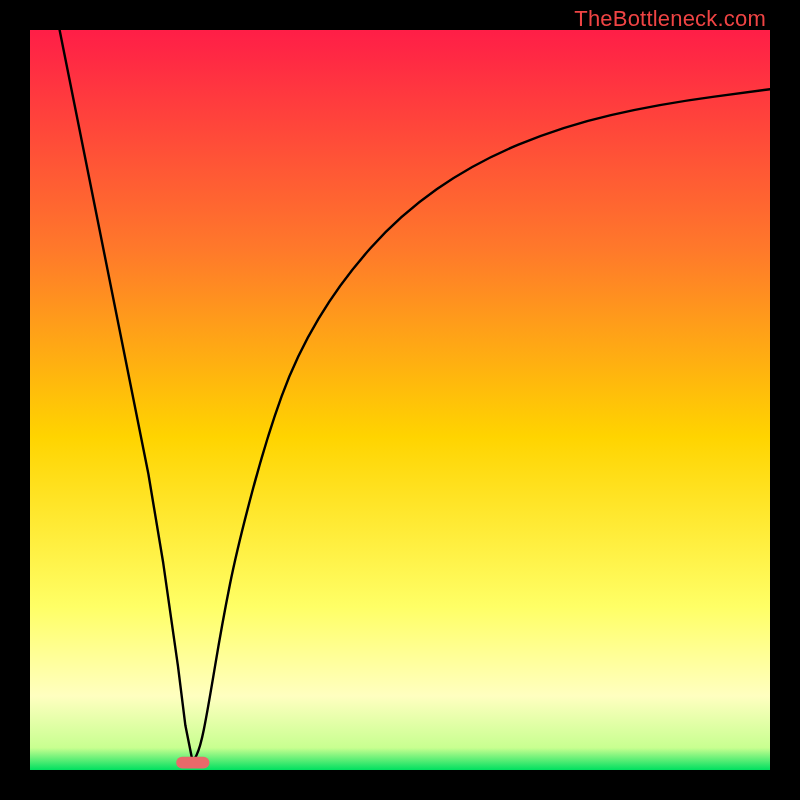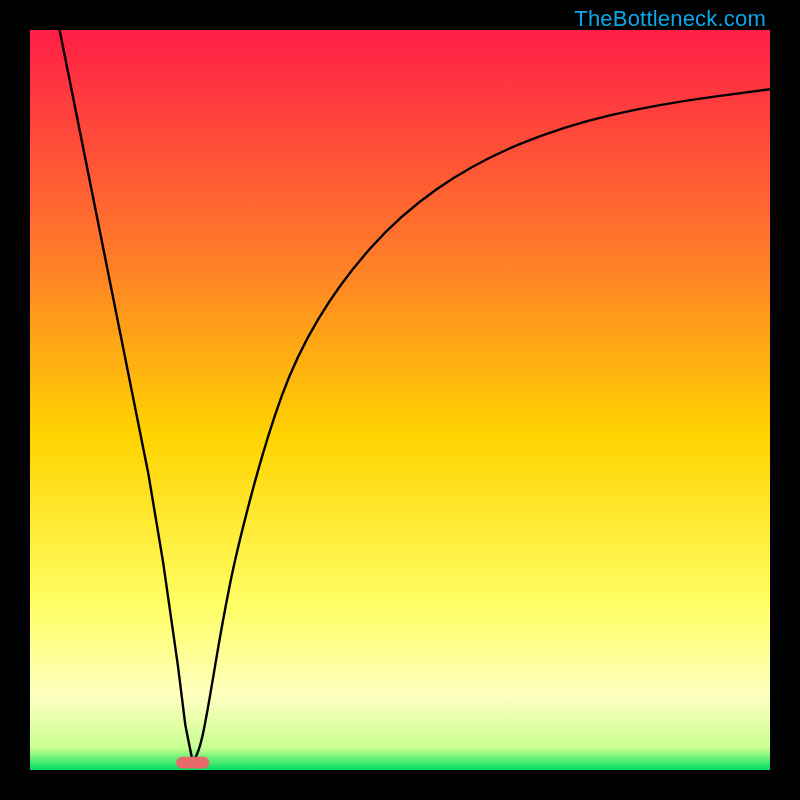--- a/index.html
+++ b/index.html
@@ -23,21 +23,21 @@
     position: absolute;
     left: 0;
     top: 0;
     width: 740px;
     height: 740px;
   }
   .watermark {
     position: absolute;
     top: 6px;
     right: 34px;
-    color: #0ea5e9;
+    color: #ef4444;
     font-size: 22px;
     font-weight: 500;
     letter-spacing: 0.2px;
   }
   svg { display: block; }
 </style>
 </head>
 <body>
 
 <div class="watermark">TheBottleneck.com</div>

